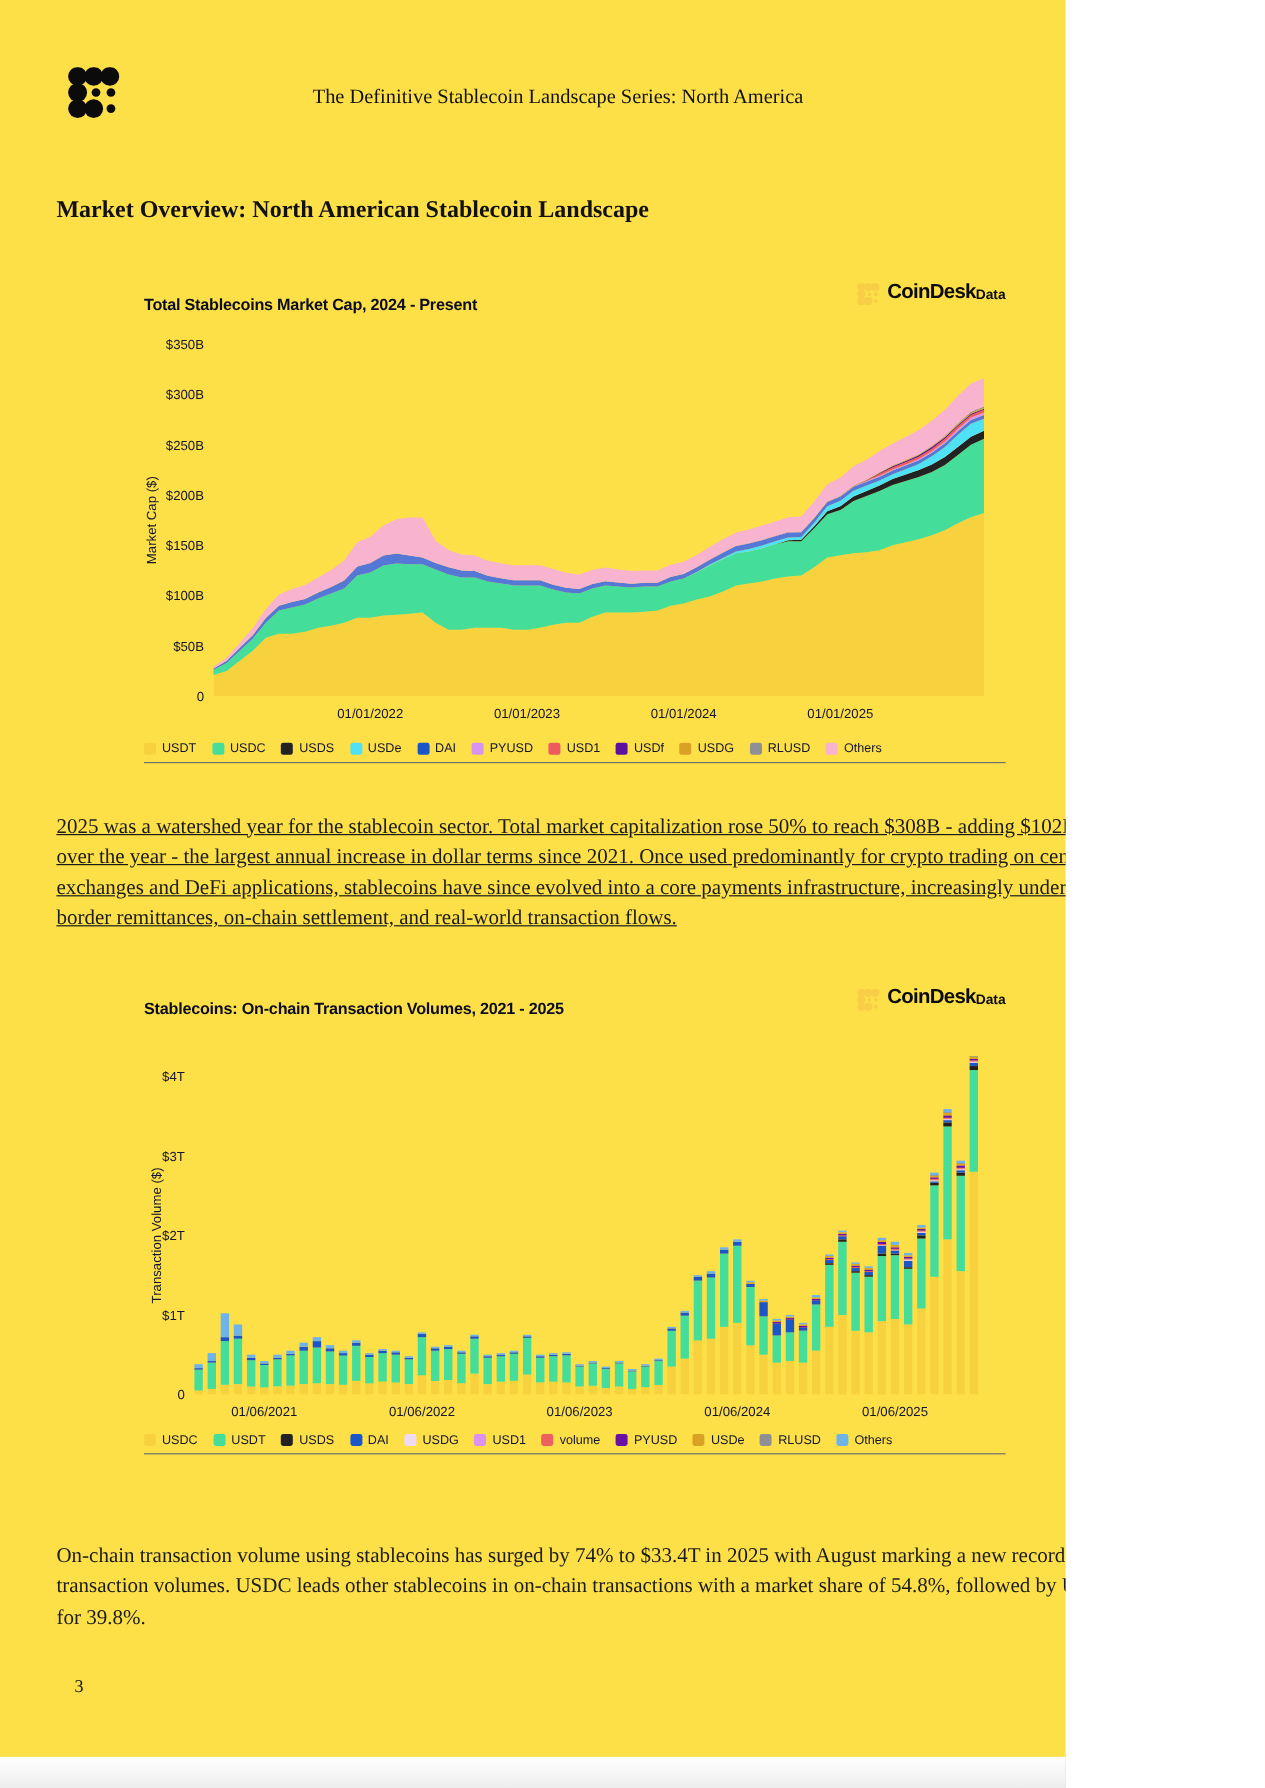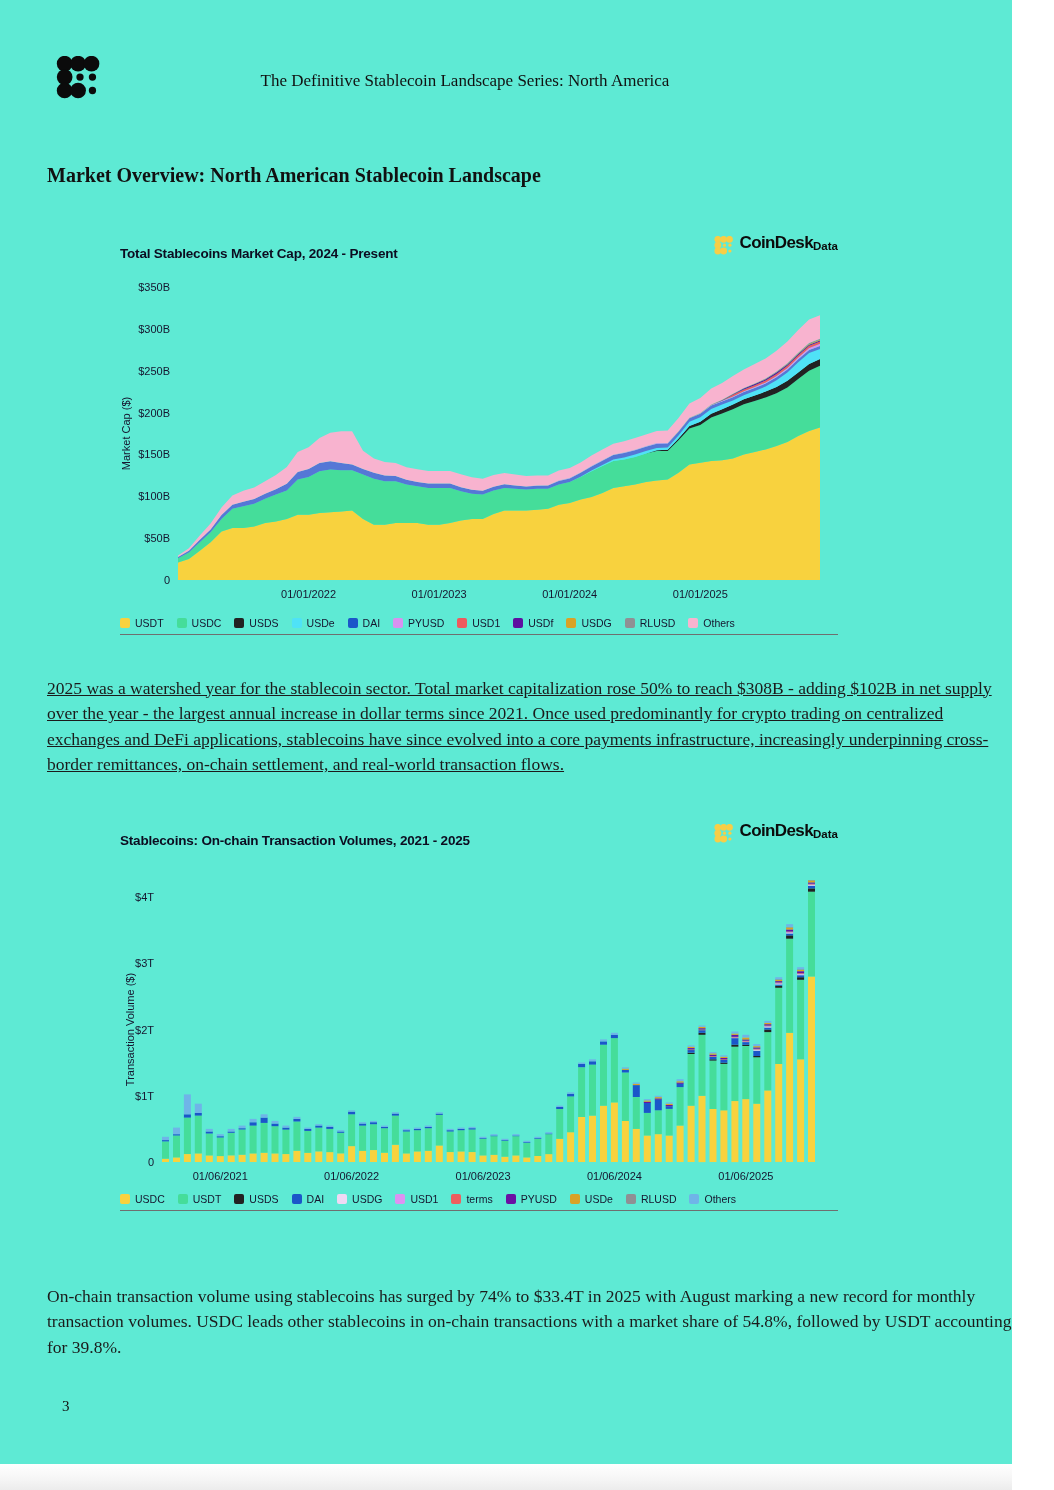--- a/index.html
+++ b/index.html
@@ -1,16 +1,16 @@
 <!DOCTYPE html>
 <html><head>
 <meta charset="utf-8">
 <style>
   html,body{margin:0;padding:0;background:#fff;}
-  .page{position:relative;width:1012px;height:1490px;background:#5eead4;overflow:hidden;
+  .page{position:relative;width:888px;height:1490px;background:#fde047;overflow:hidden;
         font-family:"Liberation Serif", serif;color:#1c1c1c;}
   
   .hdr-logo{position:absolute;left:55px;top:56px;width:50px;height:46px;}
   .hdr-title{position:absolute;left:0;top:71px;width:930px;text-align:center;font-size:17px;color:#111;}
   .h1{position:absolute;left:47px;top:164px;font-size:20px;font-weight:700;color:#111;}
   
   .fig{position:absolute;left:120px;width:718px;}
   .fig1{top:232px;}
   .fig2{top:820px;}
   .fig-head{position:relative;}
@@ -535,21 +535,21 @@
         <span class="item">
           <span class="sw" style="background: rgb(239, 217, 244);"></span>
           <span>USDG</span>
         </span>
         <span class="item">
           <span class="sw" style="background: rgb(221, 146, 242);"></span>
           <span>USD1</span>
         </span>
         <span class="item">
           <span class="sw" style="background: rgb(238, 95, 95);"></span>
-          <span>terms</span>
+          <span>volume</span>
         </span>
         <span class="item">
           <span class="sw" style="background: rgb(106, 16, 164);"></span>
           <span>PYUSD</span>
         </span>
         <span class="item">
           <span class="sw" style="background: rgb(217, 162, 38);"></span>
           <span>USDe</span>
         </span>
         <span class="item">

